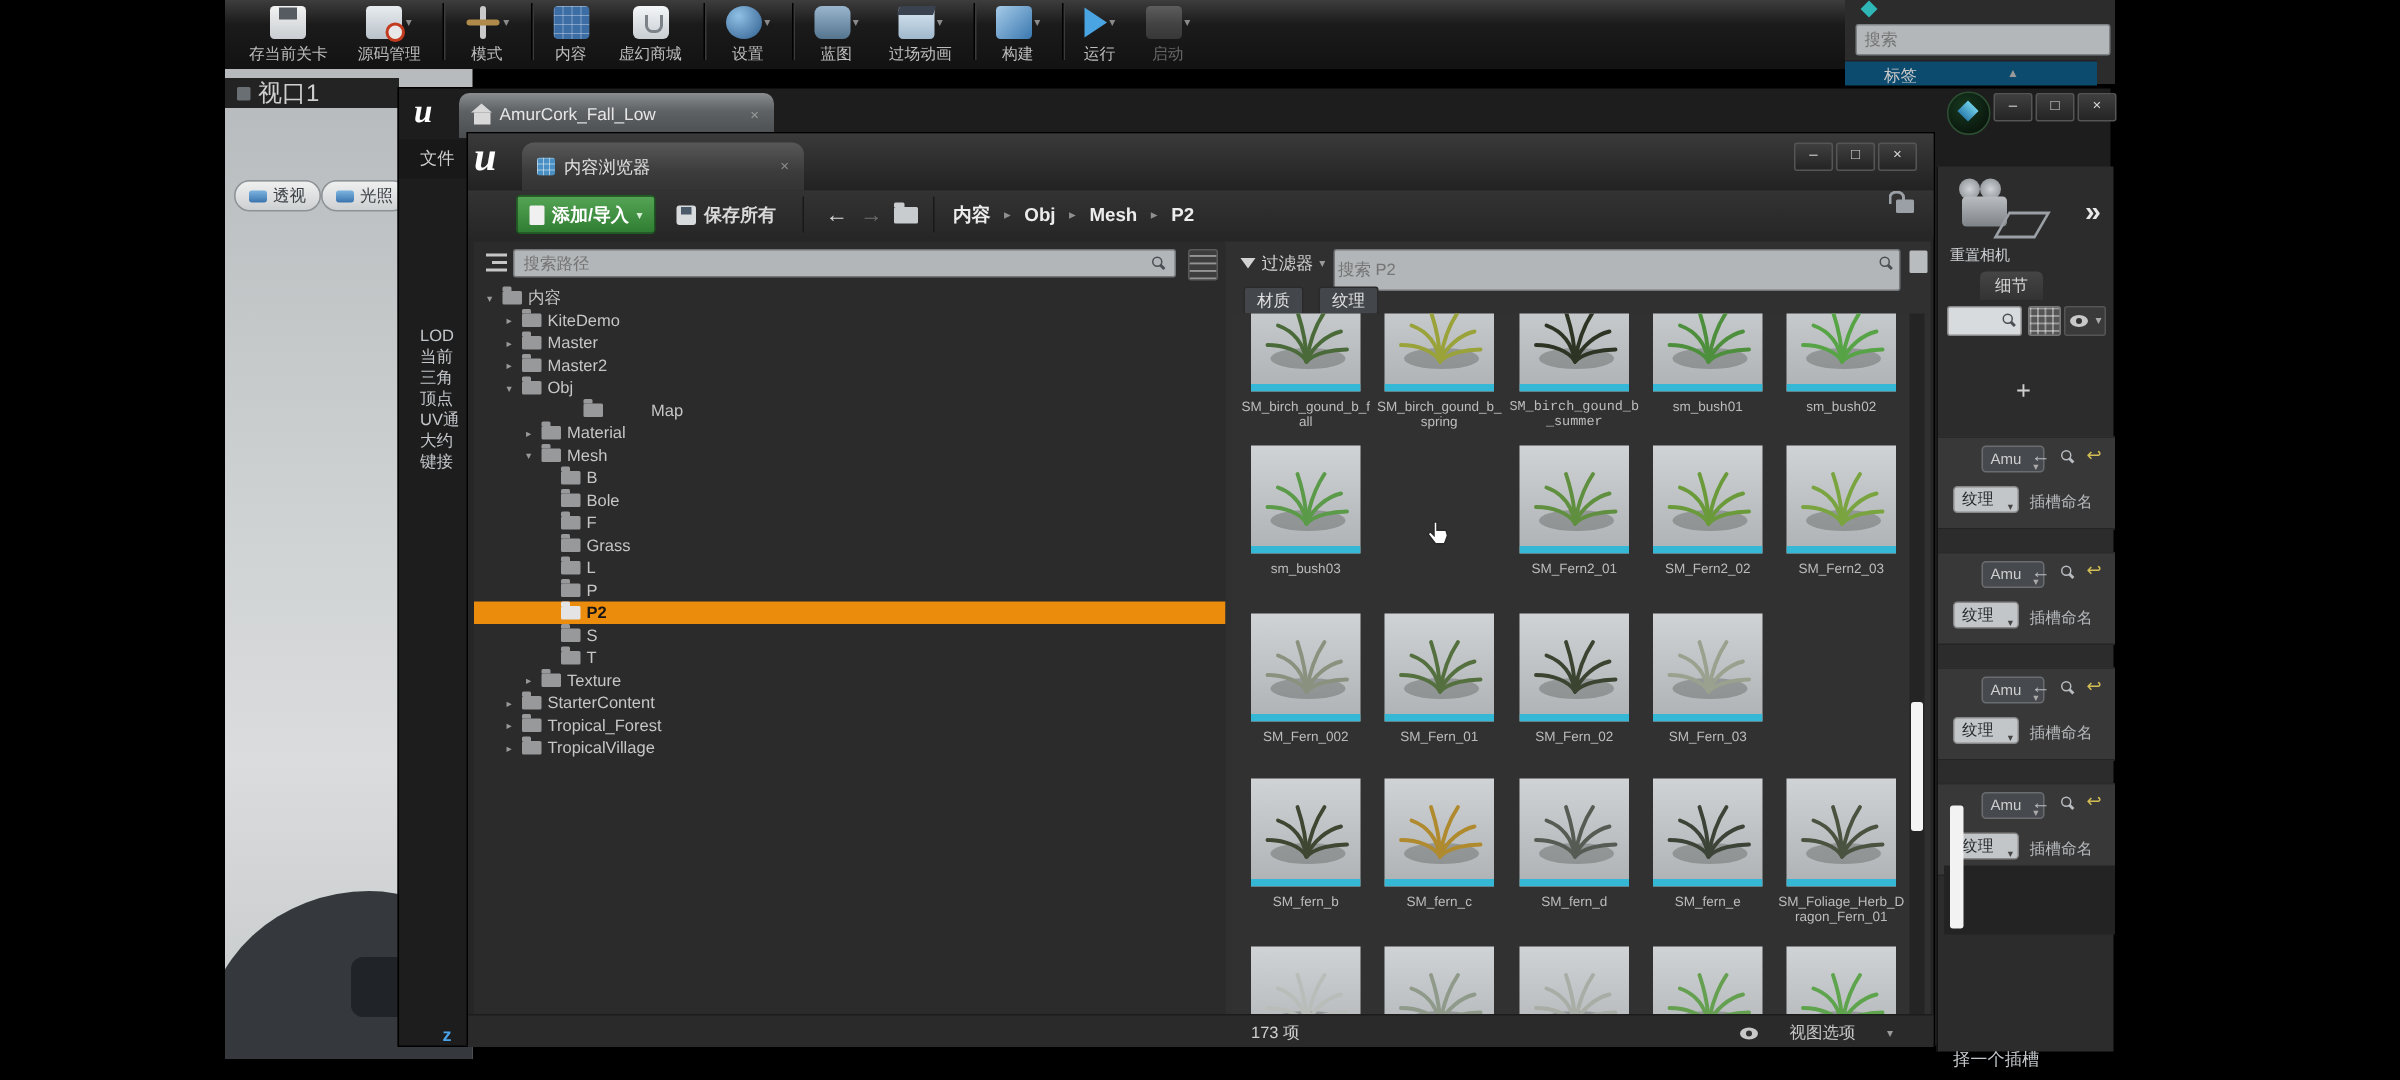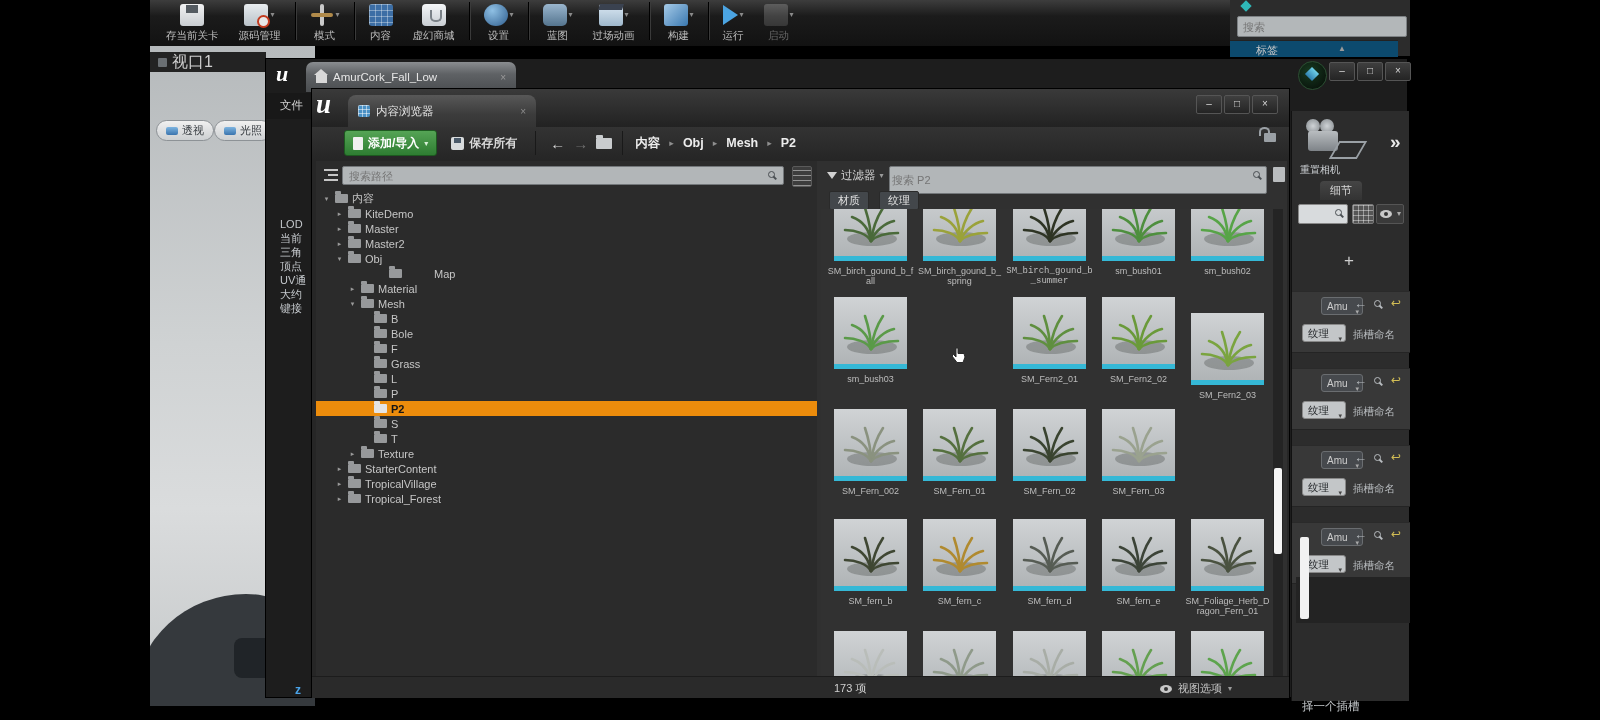--- a/index.html
+++ b/index.html
@@ -175,21 +175,21 @@
   .tile{position:absolute;width:89px;border-radius:3px;}
   .tile.hovered{background:#4a4a4a;}
   .thumb{position:relative;width:73px;height:72px;margin:0 auto;background:linear-gradient(#d0d3d5,#b9bdbf 65%,#aeb2b4);overflow:hidden;}
   .stripe{position:absolute;left:0;bottom:0;width:73px;height:5px;background:#35b8d6;}
   .tname{margin-top:5px;font-size:9px;color:#bcbcbc;text-align:center;word-break:break-all;line-height:10px;padding:0 1px;}
   #cursor{position:absolute;left:130px;top:138px;z-index:10;}
   #cb-scroll-track{position:absolute;left:961px;top:120px;width:10px;height:467px;background:#242424;}
   #cb-scroll{position:absolute;left:962px;top:379px;width:8px;height:86px;background:#f4f4f4;border-radius:2px;}
   #cb-status{position:absolute;left:0;top:587px;width:977px;height:21px;background:#2a2a2a;border-top:1px solid #1c1c1c;}
   #item-count{position:absolute;left:522px;top:4px;font-size:11px;color:#cfcfcf;}
-  #view-options{position:absolute;left:848px;top:4px;display:flex;align-items:center;gap:6px;color:#c6c6c6;font-size:11px;justify-content:flex-end;}
+  #view-options{position:absolute;left:848px;top:4px;display:flex;align-items:center;gap:21px;color:#c6c6c6;font-size:11px;justify-content:flex-end;}
   #view-options .eyeicon{position:relative;left:0;top:0;}
   #view-options .dd{font-size:8px;color:#9a9a9a;}
 </style>
 </head>
 <body>
 
 <div id="stage">
 
   <div id="toolbar" class="abs">
     <div id="toolbar-items" style="display:flex;">
@@ -533,26 +533,26 @@
             <div class="tree-label">Texture</div>
           </div>
           <div class="tree-row" style="padding-left: 19px;">
             <div class="tree-arrow">▸</div>
             <div class="tree-folder"></div>
             <div class="tree-label">StarterContent</div>
           </div>
           <div class="tree-row" style="padding-left: 19px;">
             <div class="tree-arrow">▸</div>
             <div class="tree-folder"></div>
-            <div class="tree-label">TropicalVillage</div>
+            <div class="tree-label">Tropical_Forest</div>
           </div>
           <div class="tree-row" style="padding-left: 19px;">
             <div class="tree-arrow">▸</div>
             <div class="tree-folder"></div>
-            <div class="tree-label">Tropical_Forest</div>
+            <div class="tree-label">TropicalVillage</div>
           </div>
         </div>
     </div>
 
     <div id="cb-right">
       <div id="filters-btn">
         <span class="funnel"></span>
         <span>过滤器</span>
         <span class="dd">▾</span>
       </div>
@@ -693,21 +693,21 @@
                   <path d="M37 52 C39 38 43 28 49 19"></path>
                   <path d="M37 52 C41 42 51 34 60 32"></path>
                   <path d="M37 52 C33 45 22 41 11 41"></path>
                   <path d="M37 52 C43 46 55 44 64 44"></path>
                 </g>
               </svg>
               <div class="stripe"></div>
             </div>
             <div class="tname">SM_Fern2_02</div>
           </div>
-          <div class="tile" style="left: 362px; top: 104px;">
+          <div class="tile" style="left: 362px; top: 88px;">
             <div class="thumb">
               <svg width="73" height="72" viewBox="0 0 73 72" style="position:absolute;left:0;top:0">
                 <ellipse cx="38" cy="50" rx="25" ry="7" fill="rgba(45,50,45,0.28)"></ellipse>
                 <g fill="none" stroke="#7aa43f" stroke-width="2.6" stroke-linecap="round">
                   <path d="M37 52 C35 40 29 32 18 28"></path>
                   <path d="M37 52 C37 38 34 28 31 19"></path>
                   <path d="M37 52 C39 38 43 28 49 19"></path>
                   <path d="M37 52 C41 42 51 34 60 32"></path>
                   <path d="M37 52 C33 45 22 41 11 41"></path>
                   <path d="M37 52 C43 46 55 44 64 44"></path>

